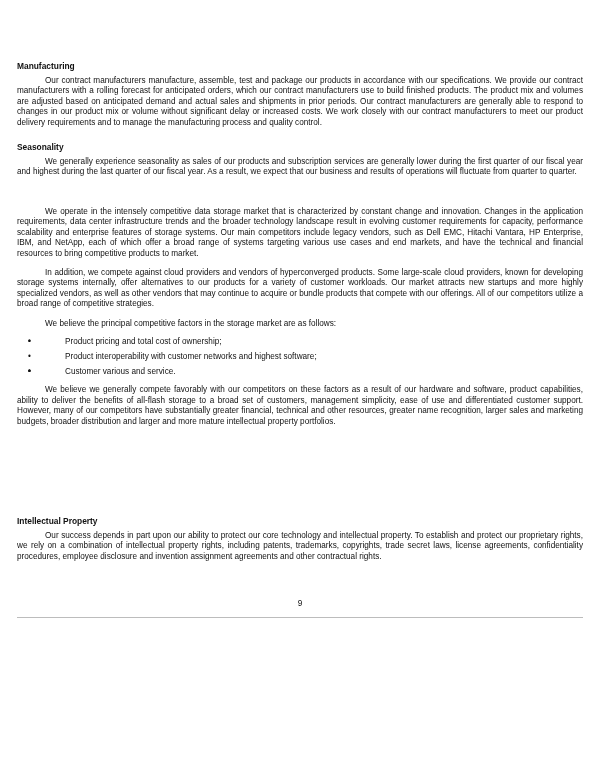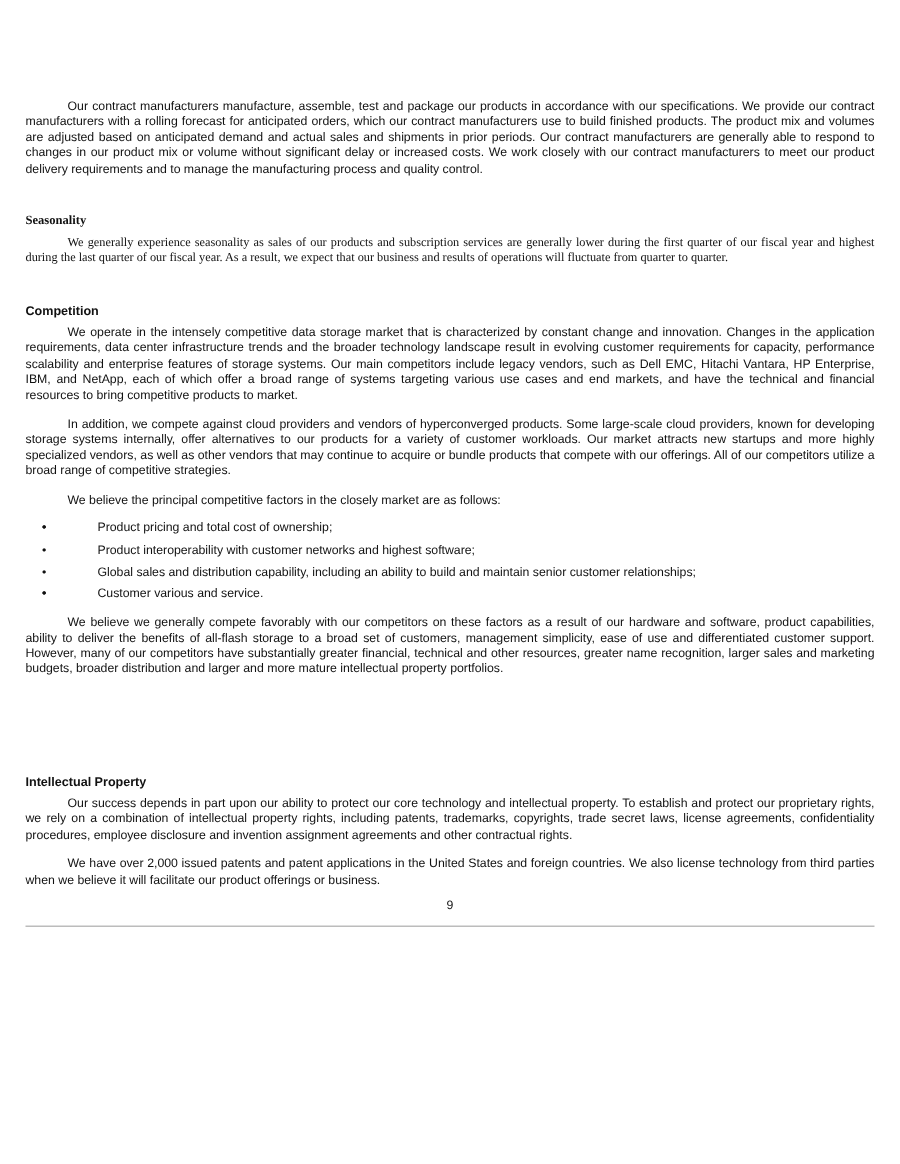--- a/index.html
+++ b/index.html
@@ -16,55 +16,54 @@
     .intro-line { text-indent: 28px; text-align: left; }
     .page-num { position: absolute; top: 599px; left: 0; width: 600px; text-align: center; font-size: 8.2px; }
     .rule { position: absolute; top: 617px; left: 17px; width: 566px; height: 0; border-top: 1px solid #bcbcbc; }
   </style>
 </head>
 <body>
 
 <div class="page">
 
   <div class="section" style="top:61px;">
+    <h3>Manufacturing</h3>
     <div class="heading-gap"></div>
     <p>Our contract manufacturers manufacture, assemble, test and package our products in accordance with our specifications. We provide our contract manufacturers with a rolling forecast for anticipated orders, which our contract manufacturers use to build finished products. The product mix and volumes are adjusted based on anticipated demand and actual sales and shipments in prior periods. Our contract manufacturers are generally able to respond to changes in our product mix or volume without significant delay or increased costs. We work closely with our contract manufacturers to meet our product delivery requirements and to manage the manufacturing process and quality control.</p>
   </div>
 
-  <div class="section" style="top:142px;font-family:Liberation Serif, serif;">
+  <div class="section" style="top:142px;">
     <h3>Seasonality</h3>
     <div class="heading-gap"></div>
     <p>We generally experience seasonality as sales of our products and subscription services are generally lower during the first quarter of our fiscal year and highest during the last quarter of our fiscal year. As a result, we expect that our business and results of operations will fluctuate from quarter to quarter.</p>
   </div>
 
   <div class="section" style="top:202px;">
-    <h3>Competition</h3>
     <div class="heading-gap"></div>
     <p>We operate in the intensely competitive data storage market that is characterized by constant change and innovation. Changes in the application requirements, data center infrastructure trends and the broader technology landscape result in evolving customer requirements for capacity, performance scalability and enterprise features of storage systems. Our main competitors include legacy vendors, such as Dell EMC, Hitachi Vantara, HP Enterprise, IBM, and NetApp, each of which offer a broad range of systems targeting various use cases and end markets, and have the technical and financial resources to bring competitive products to market.</p>
     <div style="height:9px;"></div>
     <p>In addition, we compete against cloud providers and vendors of hyperconverged products. Some large-scale cloud providers, known for developing storage systems internally, offer alternatives to our products for a variety of customer workloads. Our market attracts new startups and more highly specialized vendors, as well as other vendors that may continue to acquire or bundle products that compete with our offerings. All of our competitors utilize a broad range of competitive strategies.</p>
     <div style="height:9px;"></div>
-    <p class="intro-line">We believe the principal competitive factors in the closely market are as follows:</p>
+    <p class="intro-line">We believe the principal competitive factors in the storage market are as follows:</p>
     <div style="height:4px;"></div>
     <ul class="factors">
       <li><span class="bullet">•</span></li>
       <li><span class="bullet">•</span><span>Product pricing and total cost of ownership;</span></li>
       <li><span class="bullet">•</span><span>Product interoperability with customer networks and highest software;</span></li>
-      <li><span class="bullet">•</span><span>Global sales and distribution capability, including an ability to build and maintain senior customer relationships;</span></li>
+      <li><span class="bullet">•</span></li>
       <li><span class="bullet">•</span></li>
       <li><span class="bullet">•</span><span>Customer various and service.</span></li>
     </ul>
     <div style="height:4px;"></div>
     <p>We believe we generally compete favorably with our competitors on these factors as a result of our hardware and software, product capabilities, ability to deliver the benefits of all-flash storage to a broad set of customers, management simplicity, ease of use and differentiated customer support. However, many of our competitors have substantially greater financial, technical and other resources, greater name recognition, larger sales and marketing budgets, broader distribution and larger and more mature intellectual property portfolios.</p>
   </div>
 
   <div class="section" style="top:516px;">
     <h3>Intellectual Property</h3>
     <div class="heading-gap"></div>
     <p>Our success depends in part upon our ability to protect our core technology and intellectual property. To establish and protect our proprietary rights, we rely on a combination of intellectual property rights, including patents, trademarks, copyrights, trade secret laws, license agreements, confidentiality procedures, employee disclosure and invention assignment agreements and other contractual rights.</p>
     <div style="height:9px;"></div>
-    <p>We have over 2,000 issued patents and patent applications in the United States and foreign countries. We also license technology from third parties when we believe it will facilitate our product offerings or business.</p>
   </div>
 
 </div>
 
 <div class="page-num">9</div>
 <div class="rule"></div>
 
 </body></html>

